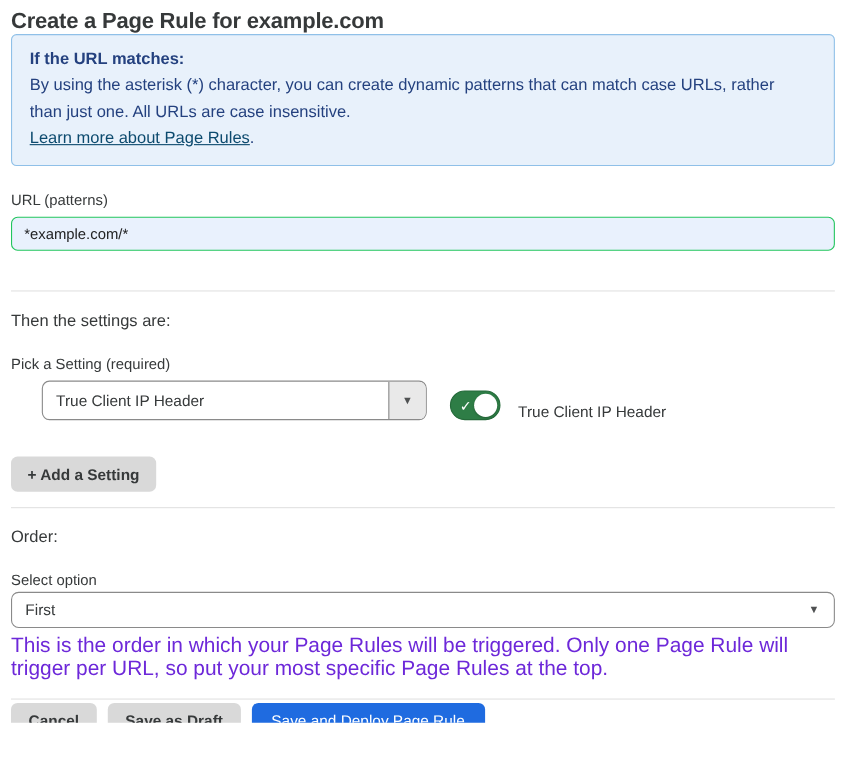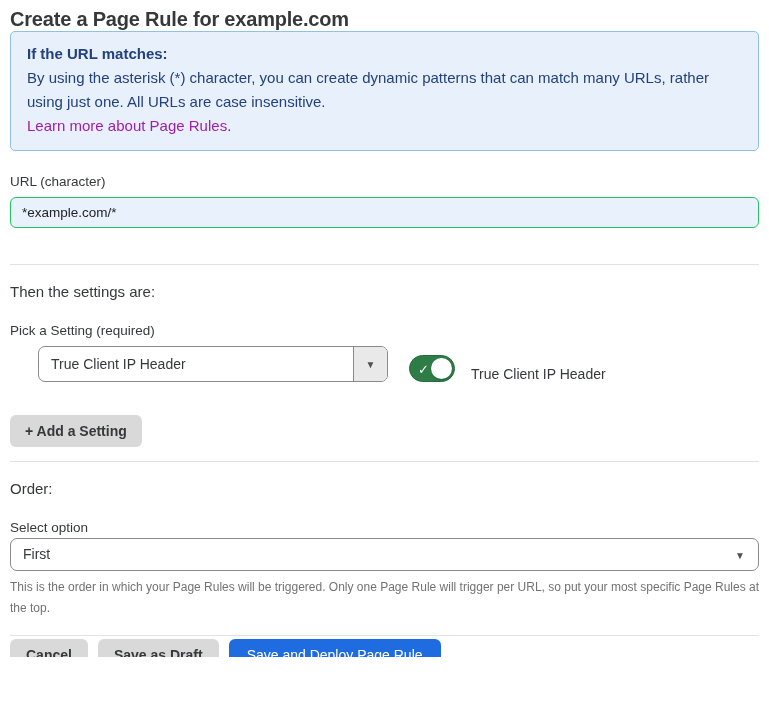--- a/index.html
+++ b/index.html
@@ -25,21 +25,22 @@
     border: 1px solid #8fc0e8;
     border-radius: 5px;
     padding: 10px 27px 12px 16px;
     font-size: 15px;
     line-height: 24px;
     color: #24417f;
   }
   .info-heading { font-weight: 700; }
   .info-body { margin: 0; }
   .info-link {
-    color: #a21caf;
+    color: #0c4a6e;
+    text-decoration: underline;
     cursor: pointer;
   }
 
   
   .field-label {
     display: block;
     margin-top: 23px;
     font-size: 13.5px;
     color: #36393a;
   }
@@ -186,46 +187,46 @@
     position: absolute;
     right: 13px;
     top: 50%;
     transform: translateY(-50%);
     color: #4f5152;
     font-size: 10px;
   }
 
   .help-text {
     margin: 6px 0 0 0;
-    font-size: 12px;
+    font-size: 19px;
     line-height: 21px;
-    color: #737373;
+    color: #6d28d9;
   }
 
   .footer-actions {
     margin-top: 3px;
     display: flex;
     gap: 10px;
     align-items: center;
   }
 </style>
 </head>
 <body>
 
 <div class="page">
 
   <h1 class="page-title">Create a Page Rule for example.com</h1>
 
   <div class="info-box">
     <div class="info-heading">If the URL matches:</div>
-    <div class="info-body">By using the asterisk (*) character, you can create dynamic patterns that can match many URLs, rather using just one. All URLs are case insensitive.</div>
+    <div class="info-body">By using the asterisk (*) character, you can create dynamic patterns that can match case URLs, rather than just one. All URLs are case insensitive.</div>
     <div><a class="info-link">Learn more about Page Rules</a><span>.</span></div>
   </div>
 
-  <label class="field-label">URL (character)</label>
+  <label class="field-label">URL (patterns)</label>
   <input class="url-input" type="text" value="*example.com/*" style="">
 
   <hr class="divider divider-1">
 
   <h2 class="section-heading">Then the settings are:</h2>
 
   <label class="field-label">Pick a Setting (required)</label>
 
   <div class="setting-row">
     <div class="custom-select">

